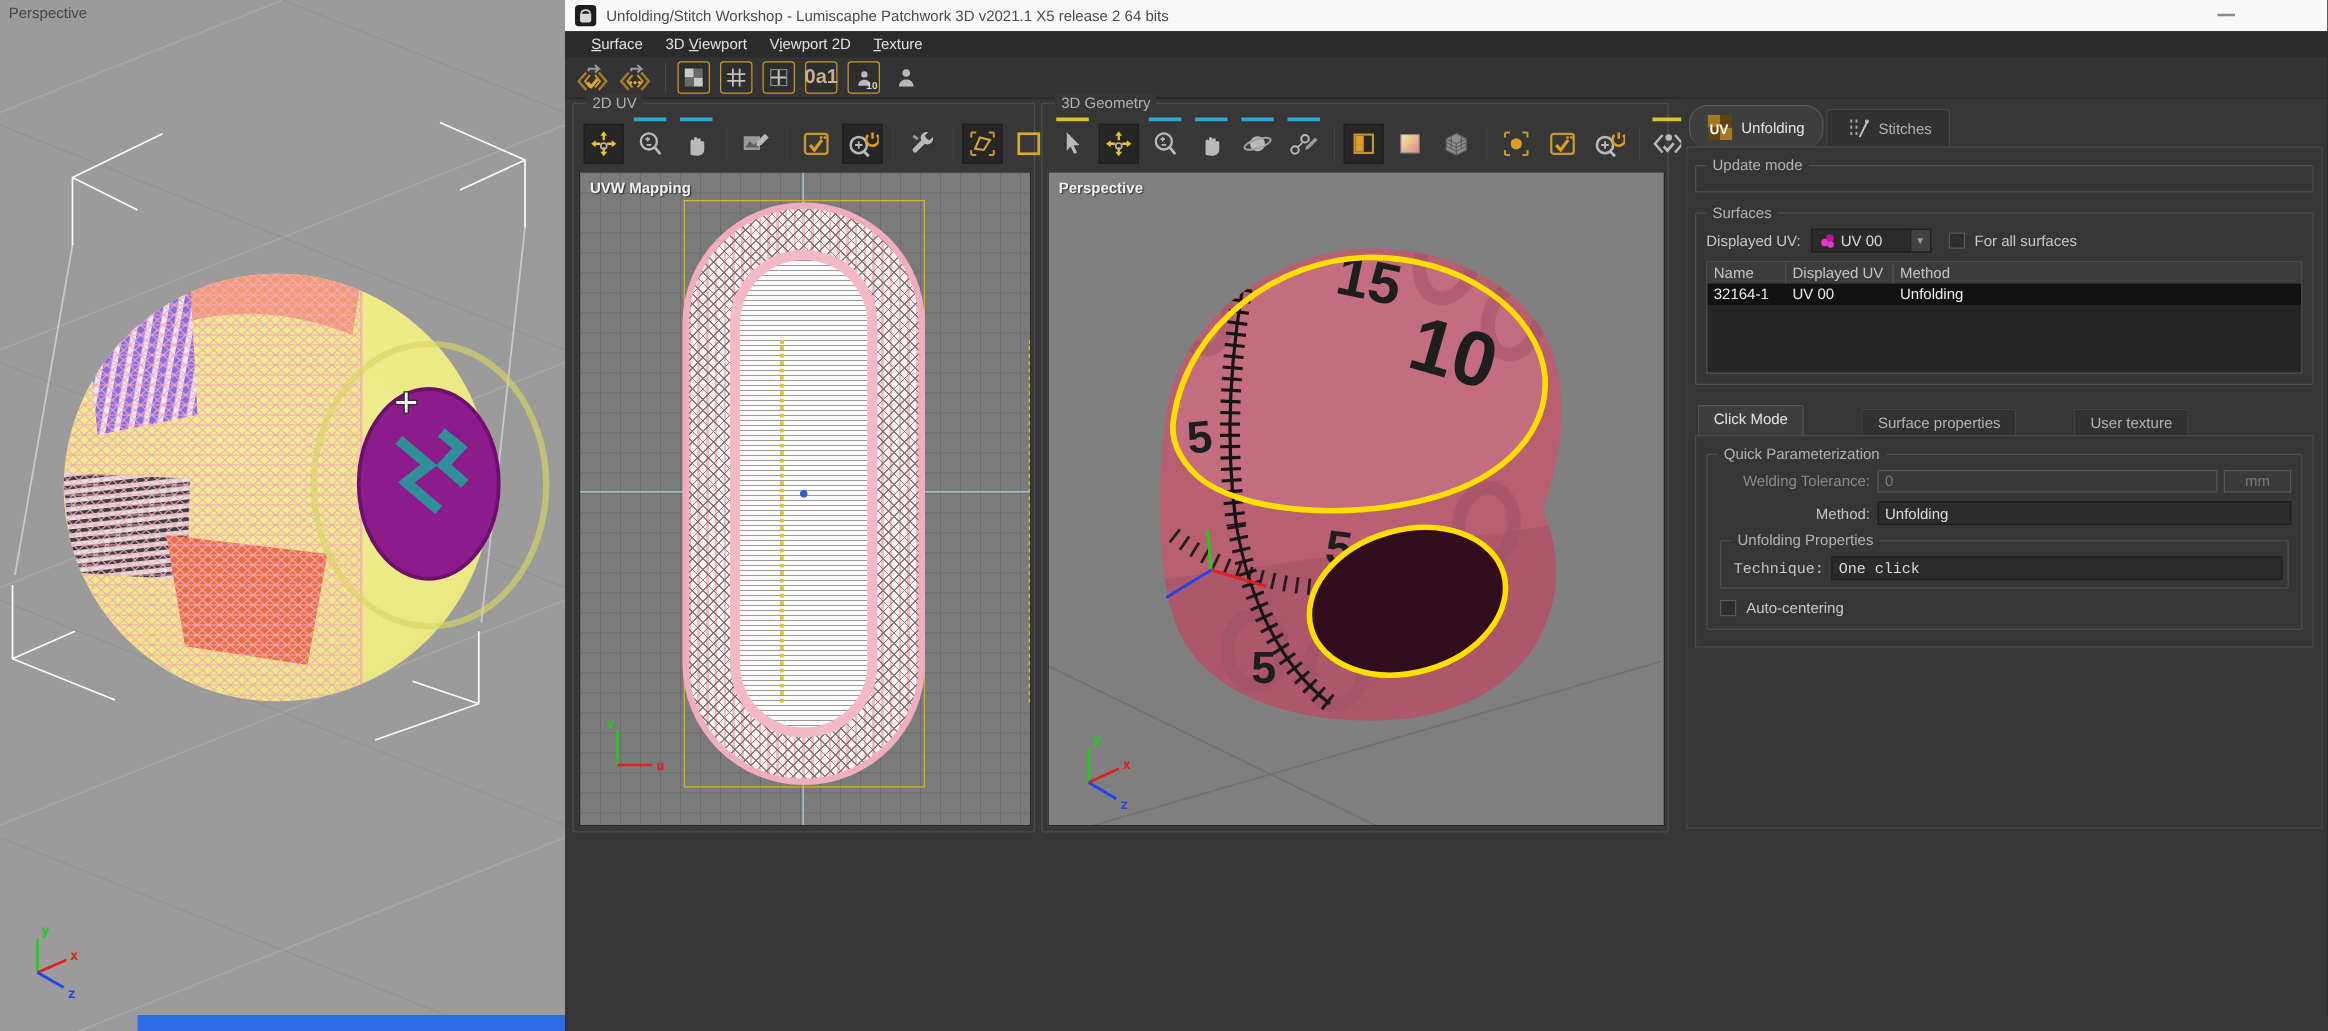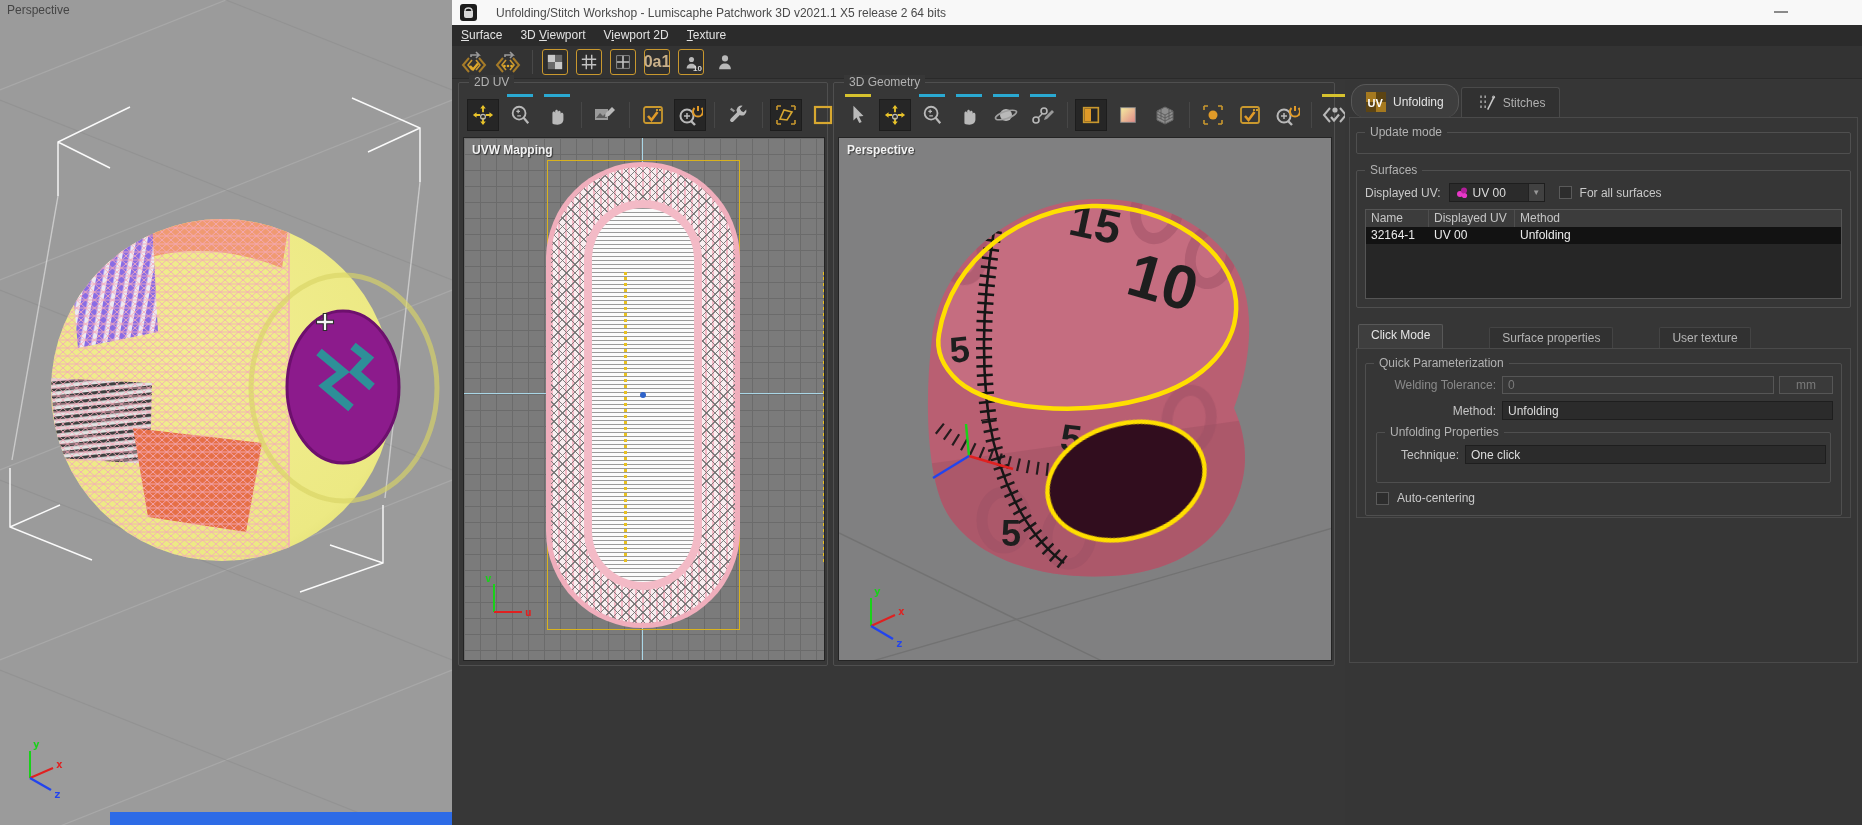--- a/index.html
+++ b/index.html
@@ -10,23 +10,23 @@
   
   .shaper { position:absolute; left:0; top:0; width:452px; height:825px; background:#9b9b9b; overflow:hidden; }
   .shaper-label { position:absolute; left:7px; top:3px; color:#454545; font-size:12px; }
   .bluestrip { position:absolute; left:110px; top:812px; width:342px; height:13px; background:#2d6be6; }
 
   
   .win { position:absolute; left:452px; top:0; width:1410px; height:825px; background:#373737; }
   .titlebar { position:absolute; left:0; top:0; right:0; height:25px; background:#f8f8f8; display:flex; align-items:center; }
   .title-icon { width:17px; height:17px; margin-left:8px; background:#1d1d1d; border-radius:3px; position:relative; }
   .title-icon svg { position:absolute; left:2px; top:2px; }
-  .title-text { margin-left:19px; color:#4a4a4a; font-size:12px; }
+  .title-text { margin-left:8px; color:#4a4a4a; font-size:12px; }
   .min-btn { position:absolute; left:1322px; top:11px; width:14px; height:2px; background:#8a8a8a; }
-  .menubar { position:absolute; left:0; top:25px; right:0; height:21px; background:#2b2b2b; display:flex; align-items:flex-start; padding-left:0; }
+  .menubar { position:absolute; left:0; top:25px; right:0; height:21px; background:#2b2b2b; display:flex; align-items:flex-start; padding-left:12px; }
   .menu-item { color:#e2e2e2; padding:0 9px; height:21px; line-height:21px; cursor:default; }
   .menu-item .key { text-decoration:underline; }
   .maintoolbar { position:absolute; left:0; top:46px; right:0; height:33px; background:#333; border-bottom:1px solid #2a2a2a; display:flex; align-items:center; padding-left:8px; }
   .mtbtn { width:28px; height:28px; display:flex; align-items:center; justify-content:center; margin-right:6px; position:relative; }
   .vsep { width:1px; height:24px; background:#262626; border-right:1px solid #484848; margin:0 8px 0 4px; }
   .obox { border:1px solid #c9982e; border-radius:3px; width:26px; height:26px; display:flex; align-items:center; justify-content:center; position:relative; background:#2e2e2e; }
   .txticon { color:#c9b08a; font-size:16px; font-weight:bold; letter-spacing:0; }
   .badge10 { position:absolute; right:1px; bottom:1px; font-size:8px; color:#d8d8d8; font-weight:bold; }
 
   
@@ -680,21 +680,21 @@
 
             <div class="formrow">
               <span class="flabel">Method:</span>
               <span class="dropdown" style="flex:1;">
                 <span>Unfolding</span>
               </span>
             </div>
 
             <div class="subgroup">
               <span class="rgroup-label">Unfolding Properties</span>
-              <div class="formrow" style="margin-bottom:16px;">
+              <div class="formrow" style="margin-bottom:4px;font-family:Liberation Mono, monospace;">
                 <span class="flabel" style="width:78px;">Technique:</span>
                 <span class="dropdown" style="flex:1;">
                   <span>One click</span>
                 </span>
               </div>
             </div>
 
             <div class="cbrow" style="margin:2px 0 4px 2px;">
               <span class="cb"></span>
               <span>Auto-centering</span>

